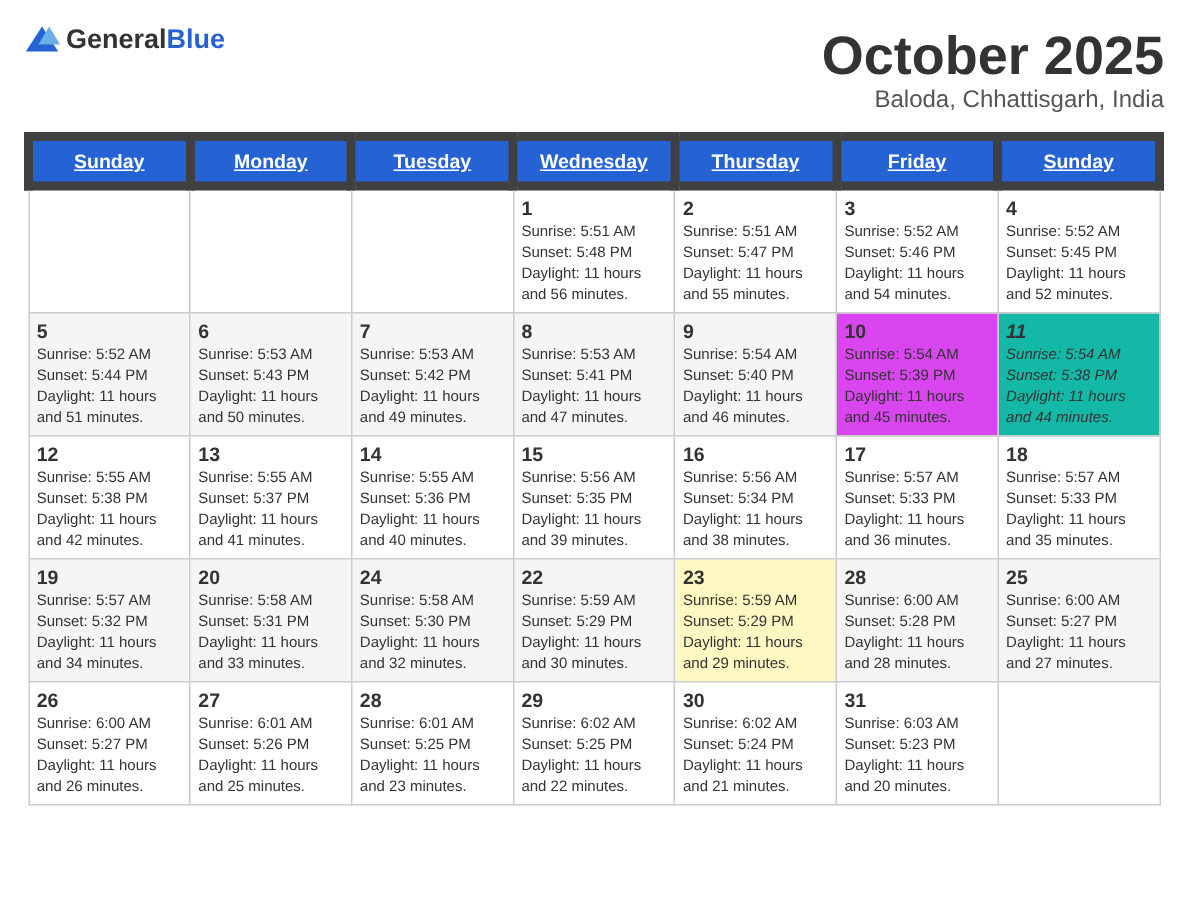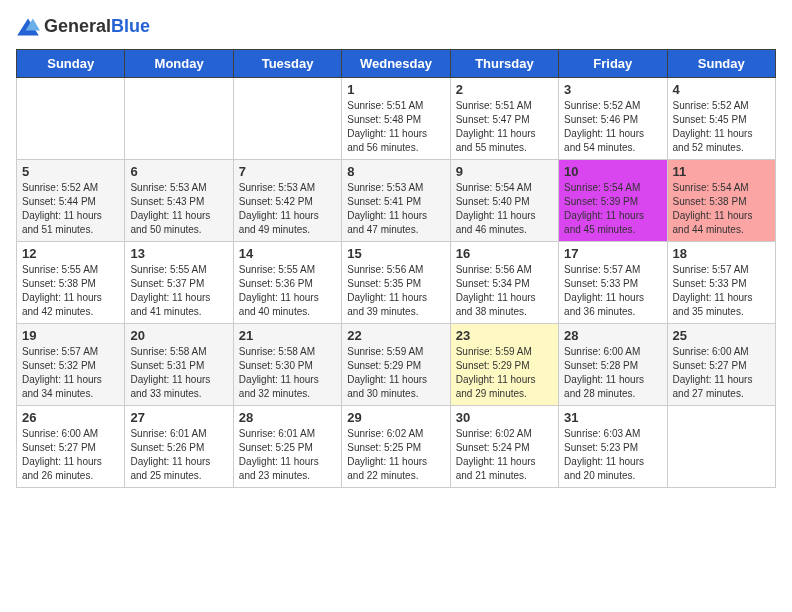--- a/index.html
+++ b/index.html
@@ -11,21 +11,20 @@
       padding: 16px;
     }
     .header-area {
       display: flex;
       justify-content: space-between;
       align-items: flex-start;
       margin-bottom: 12px;
     }
     .logo {
       display: flex;
-      align-items: center;
       gap: 4px;
     }
     .logo-icon {
       width: 24px;
       height: 20px;
     }
     .title-area {
       text-align: right;
     }
     .month-title {
@@ -41,21 +40,22 @@
       width: 100%;
       border-collapse: collapse;
       border: 1px solid #ccc;
     }
     .calendar-table th {
       background-color: #2563d4;
       color: #fff;
       font-size: 13px;
       padding: 6px 4px;
       text-align: center;
-      border: 1px solid #404040;
+      border: 6px solid #404040;
+      text-decoration: underline;
     }
     .calendar-table td {
       vertical-align: top;
       border: 1px solid #ccc;
       padding: 4px 5px;
       width: calc(100% / 7);
       min-height: 80px;
       font-size: 10.5px;
       color: #333;
       background: #fff;
@@ -84,20 +84,24 @@
 <div class="header-area">
   <div class="logo">
     <svg class="logo-icon" viewBox="0 0 40 32" xmlns="http://www.w3.org/2000/svg">
       <polygon points="20,2 38,30 2,30" fill="#2563d4"></polygon>
       <polygon points="28,2 40,22 16,22" fill="#6baee8"></polygon>
     </svg>
     <div>
       <span style="font-size:18px;font-weight:bold;color:#333;">General</span><span style="font-size:18px;font-weight:bold;color:#2563d4;">Blue</span>
     </div>
   </div>
+  <div class="title-area">
+    <div class="month-title">October 2025</div>
+    <div class="location-title">Baloda, Chhattisgarh, India</div>
+  </div>
 </div>
 
 <table class="calendar-table">
   <thead>
     <tr>
     <th>Sunday</th>
         <th>Monday</th>
         <th>Tuesday</th>
         <th>Wednesday</th>
         <th>Thursday</th>
@@ -175,21 +179,21 @@
 Daylight: 11 hours
 and 46 minutes.</div>
         </td>
         <td style="background: #d946ef;">
           <span class="day-number">10</span>
           <div class="day-info" style="white-space: pre-line;">Sunrise: 5:54 AM
 Sunset: 5:39 PM
 Daylight: 11 hours
 and 45 minutes.</div>
         </td>
-        <td style="background: #fca5a5;">
+        <td style="background: #14b8a6; font-style: italic;">
           <span class="day-number">11</span>
           <div class="day-info" style="white-space: pre-line;">Sunrise: 5:54 AM
 Sunset: 5:38 PM
 Daylight: 11 hours
 and 44 minutes.</div>
         </td>
       </tr>
       <tr>
         <td>
           <span class="day-number">12</span>
@@ -250,21 +254,21 @@
 and 34 minutes.</div>
         </td>
         <td style="background: rgb(245, 245, 245);">
           <span class="day-number">20</span>
           <div class="day-info" style="white-space: pre-line;">Sunrise: 5:58 AM
 Sunset: 5:31 PM
 Daylight: 11 hours
 and 33 minutes.</div>
         </td>
         <td style="background: rgb(245, 245, 245);">
-          <span class="day-number">21</span>
+          <span class="day-number">24</span>
           <div class="day-info" style="white-space: pre-line;">Sunrise: 5:58 AM
 Sunset: 5:30 PM
 Daylight: 11 hours
 and 32 minutes.</div>
         </td>
         <td style="background: rgb(245, 245, 245);">
           <span class="day-number">22</span>
           <div class="day-info" style="white-space: pre-line;">Sunrise: 5:59 AM
 Sunset: 5:29 PM
 Daylight: 11 hours

